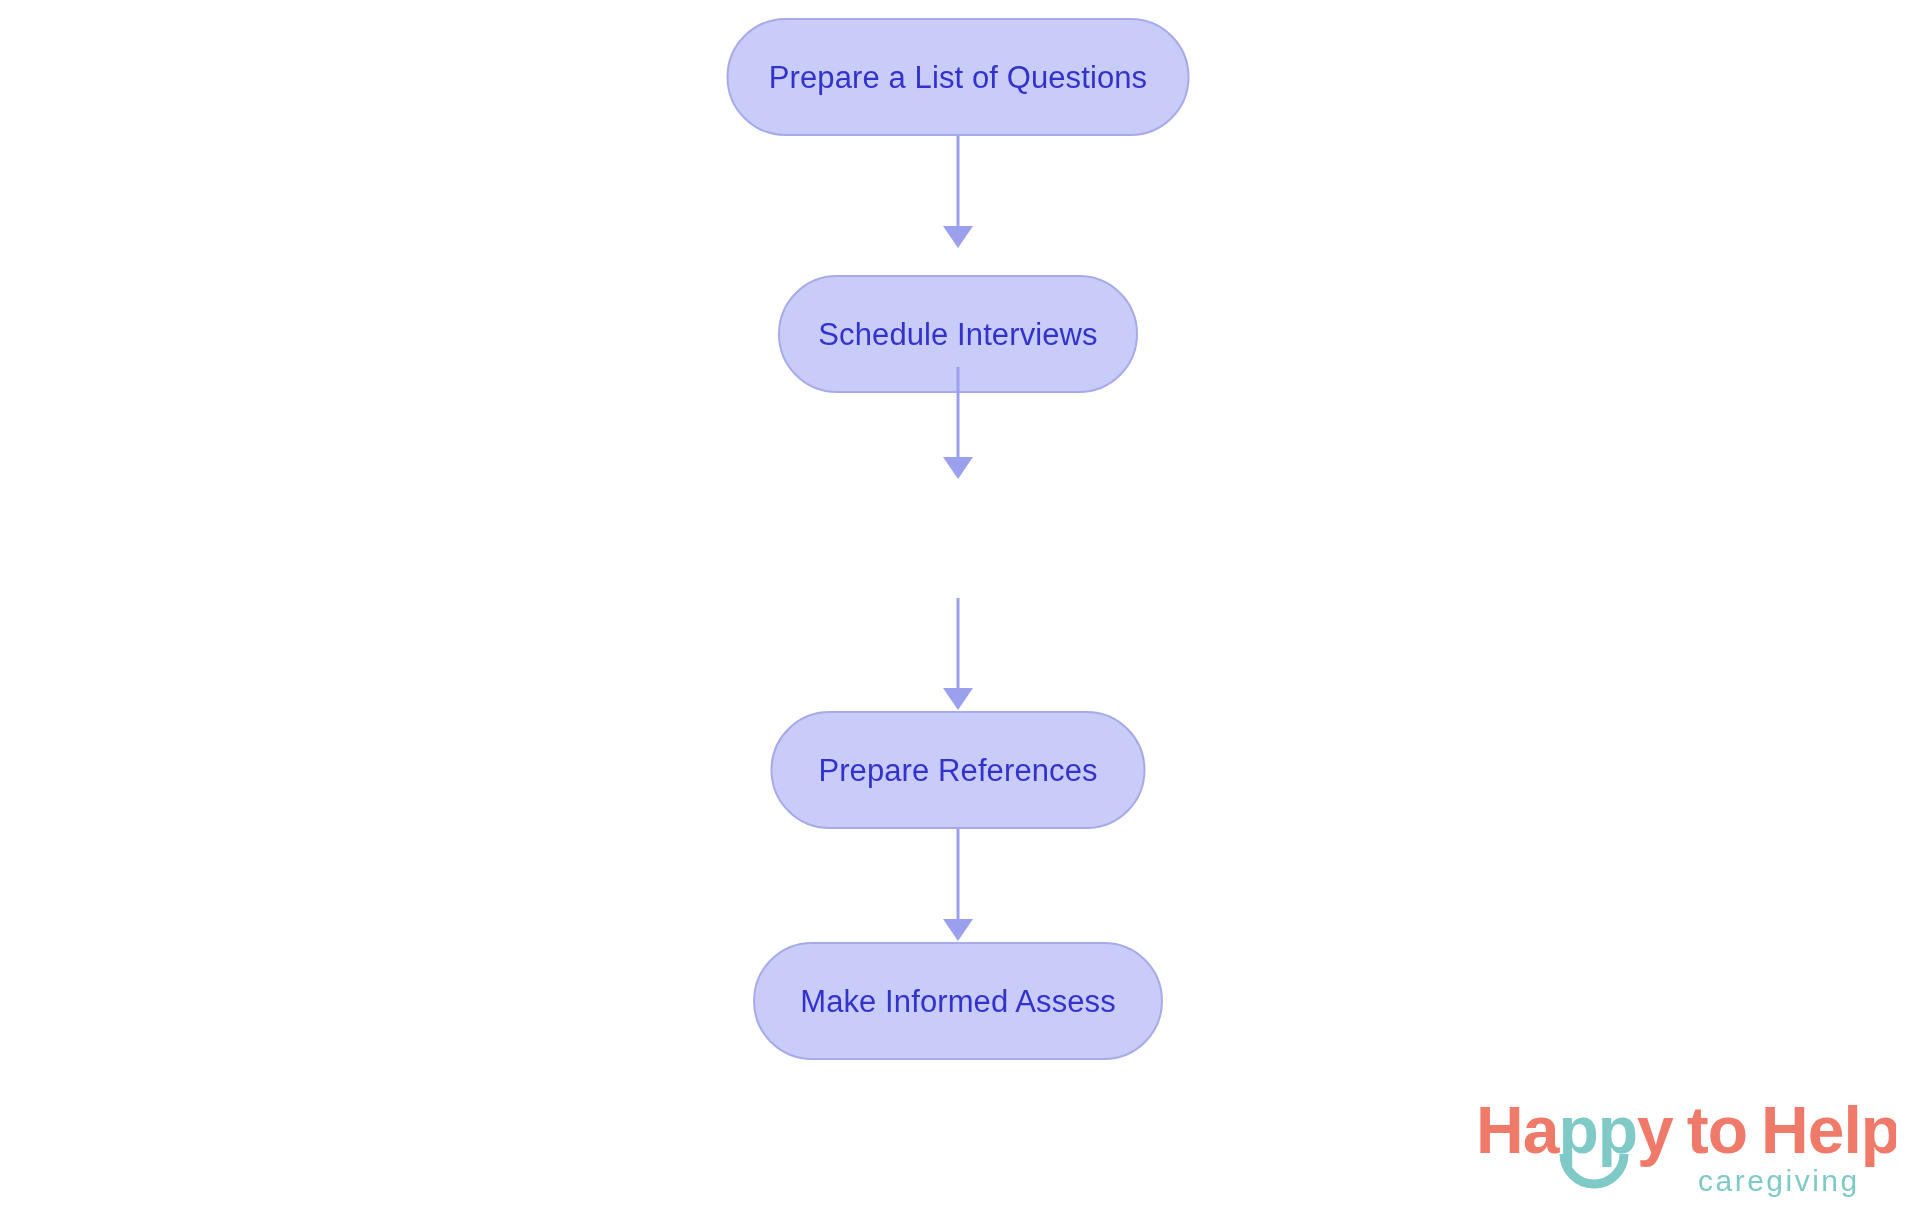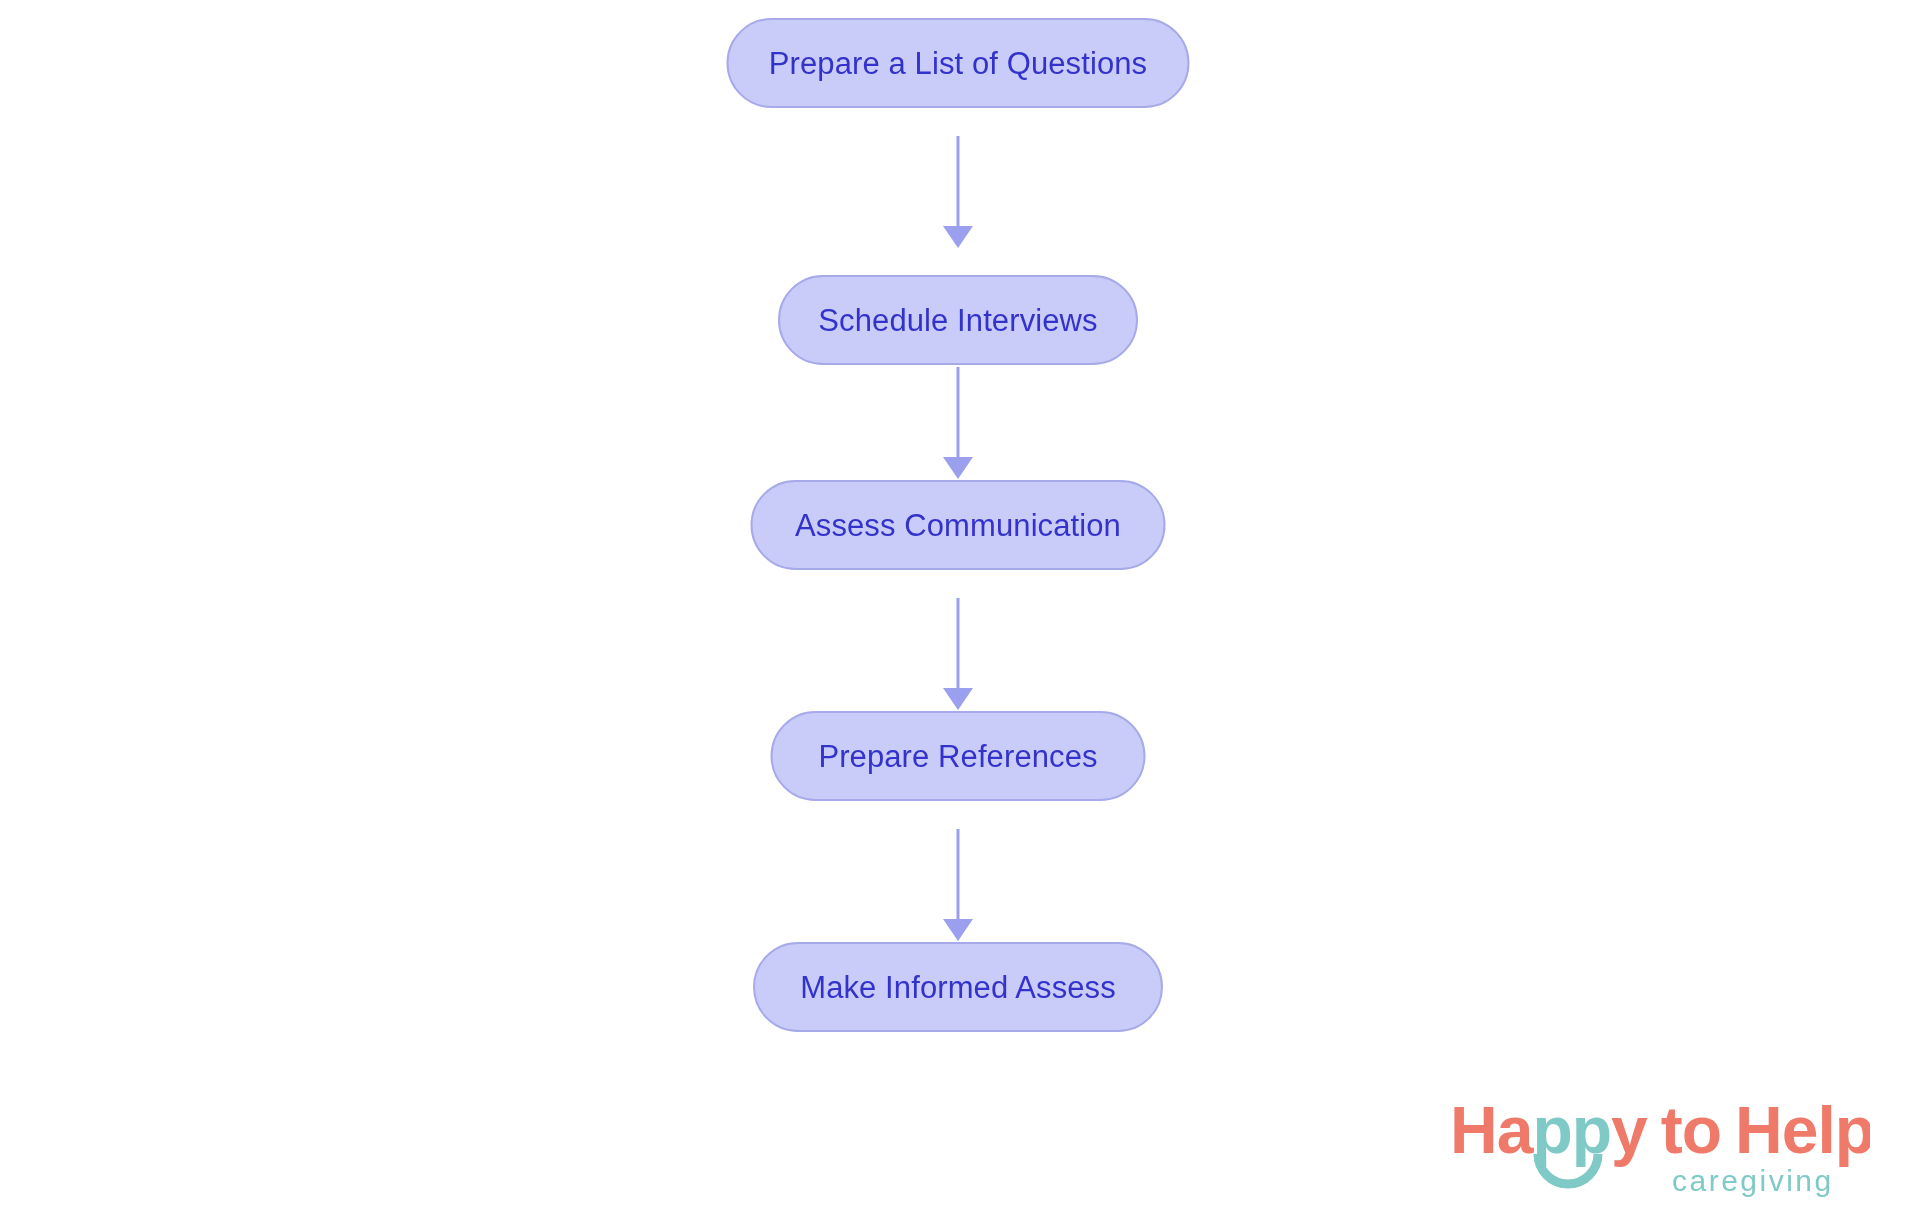--- a/index.html
+++ b/index.html
@@ -29,21 +29,21 @@
     position: absolute;
     left: 0;
     top: 0;
     width: 1920px;
     height: 1080px;
   }
 
   .node {
     position: absolute;
     box-sizing: border-box;
-    height: 90px;
+    height: 118px;
     border-radius: 59px;
     background: #c9cbf8;
     border: 2px solid #a7aae9;
     display: flex;
     align-items: center;
     justify-content: center;
     transform: translateX(-50%);
   }
 
   .node-label {
@@ -77,21 +77,21 @@
     width: 0;
     height: 0;
     border-left: 15px solid transparent;
     border-right: 15px solid transparent;
     border-top: 22px solid #9aa0ee;
   }
 
   
   .logo {
     position: absolute;
-    right: 50px;
+    right: 24px;
     bottom: 12px;
     width: 420px;
     height: 112px;
   }
   .logo svg { display: block; width: 100%; height: 100%; }
 </style>
 </head>
 <body>
 
 <div id="canvas">
@@ -109,23 +109,20 @@
 
     <div class="node" style="left:958px; top:249px; width:360px;margin-top:26px;">
       <span class="node-label">Schedule Interviews</span>
     </div>
 
     <div class="connector" style="left:958px; top:367px; height:112px;">
       <div class="stem" style="height:92px;"></div>
       <div class="head"></div>
     </div>
 
-    <div class="node" style="left:958px; top:480px; width:415px;">
-      <span class="node-label">Assess Communication</span>
-    </div>
 
     <div class="connector" style="left:958px; top:598px; height:112px;">
       <div class="stem" style="height:92px;"></div>
       <div class="head"></div>
     </div>
 
     <div class="node" style="left:958px; top:711px; width:375px;">
       <span class="node-label">Prepare References</span>
     </div>
 

